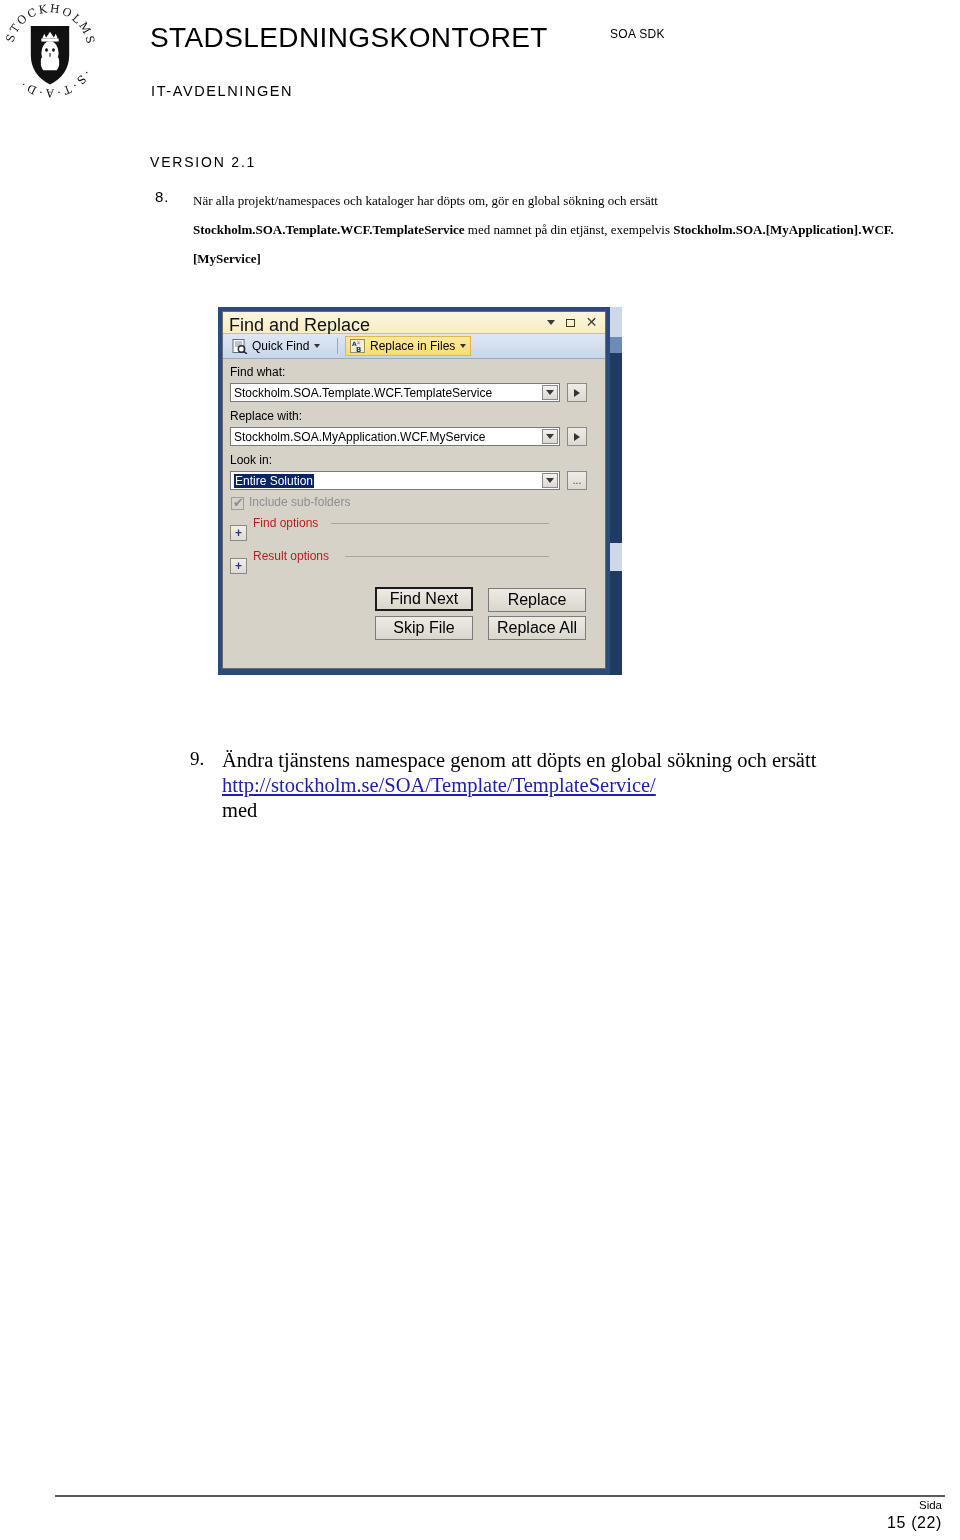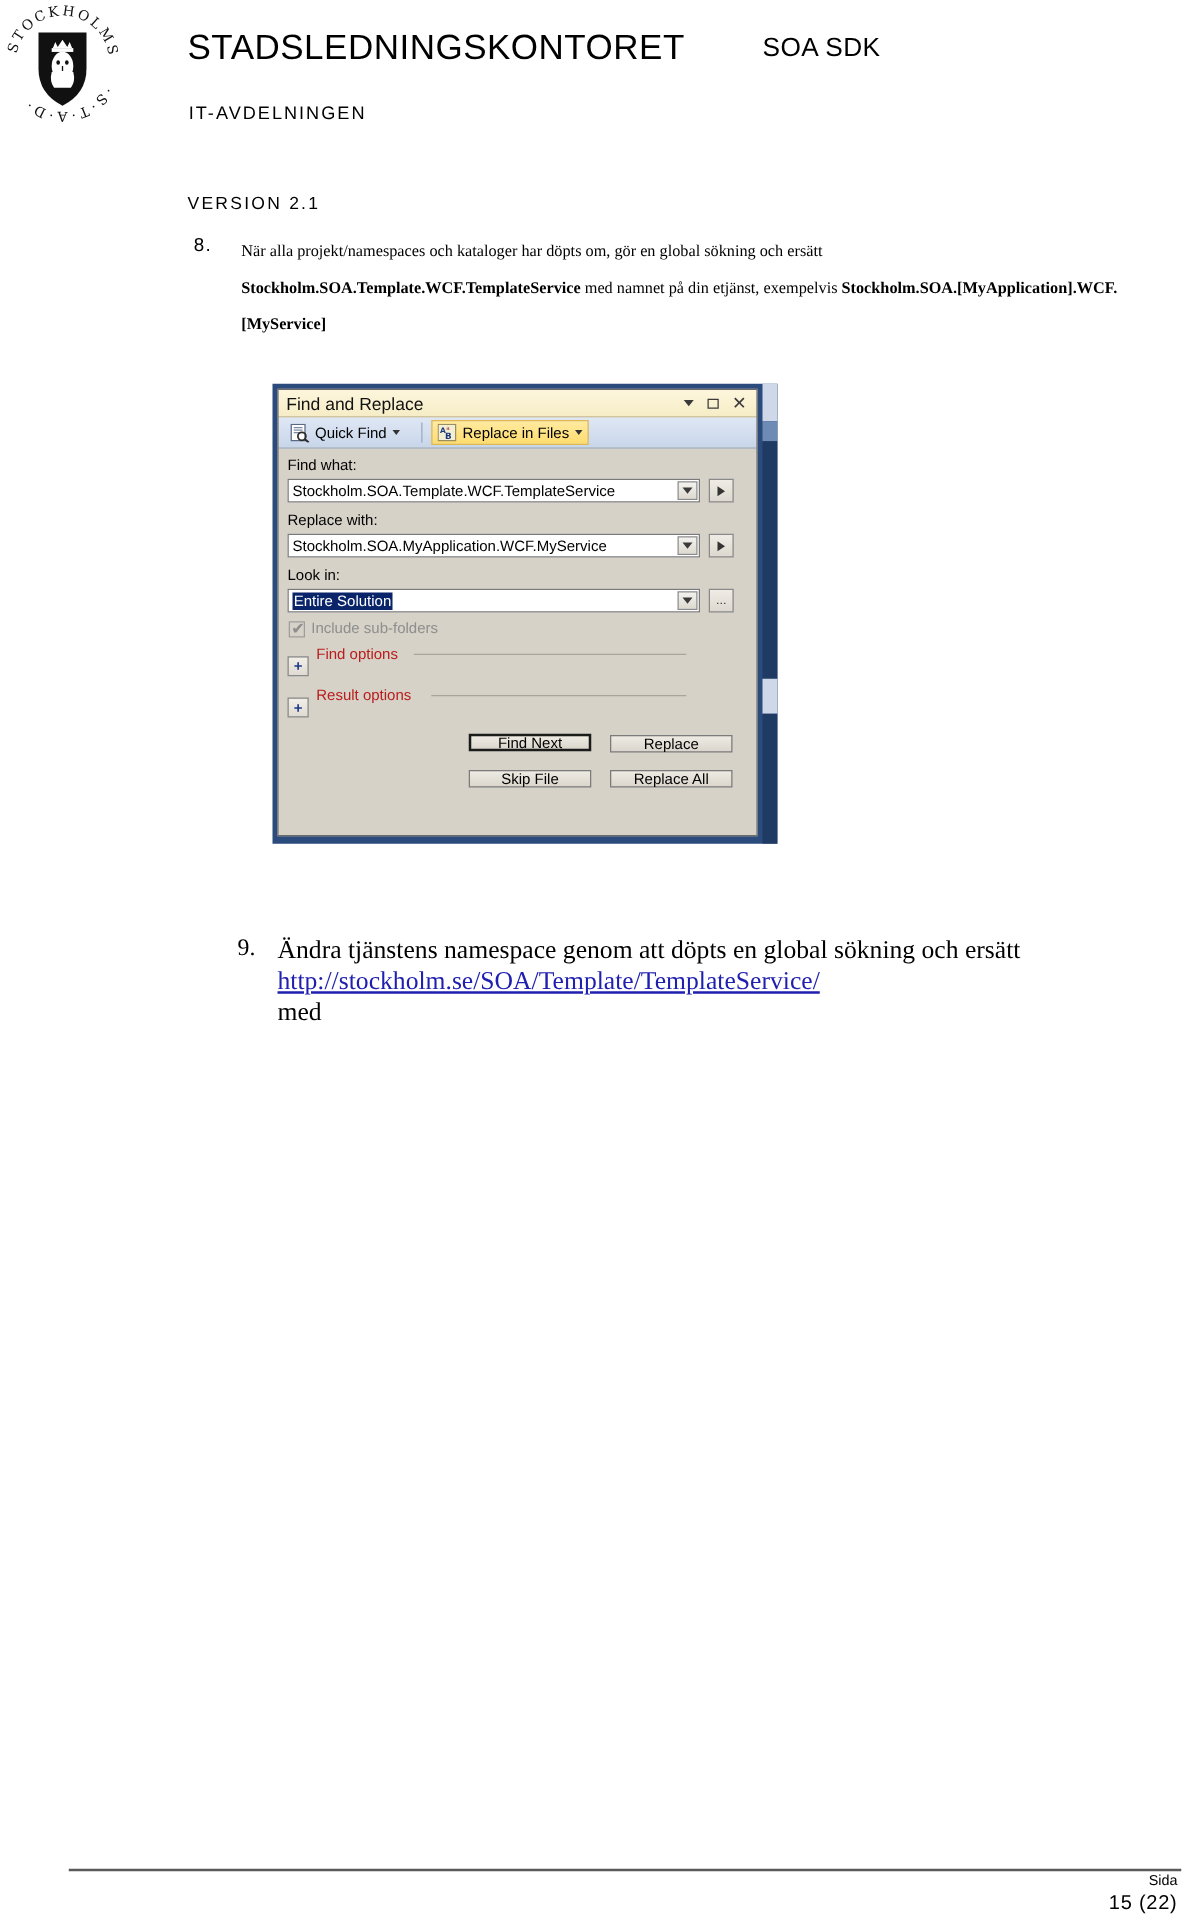--- a/index.html
+++ b/index.html
@@ -44,21 +44,21 @@
     font-weight: 400;
     letter-spacing: 1.6px;
     color: #000;
     white-space: nowrap;
     margin-top: 21px;
   }
   #doc-subject {
     position: absolute;
     left: 610px; top: 27px;
     font-family: "Liberation Sans", sans-serif;
-    font-size: 21px;
+    font-size: 12px;
     font-weight: 400;
     letter-spacing: 0.3px;
     color: #000;
     white-space: nowrap;
   }
   #version-label {
     position: absolute;
     left: 150px; top: 118px;
     font-family: "Liberation Sans", sans-serif;
     font-size: 14px;
@@ -146,21 +146,21 @@
     position: absolute;
     left: 0; top: 0;
     width: 100%; height: 22px;
     background: linear-gradient(to bottom, #fdf6dc 0%, #f6ecc6 100%);
     border-bottom: 1px solid #cdbf90;
     box-sizing: border-box;
   }
   #dlg-title {
     position: absolute;
     left: 6px; top: 3px;
-    font-size: 14px;
+    font-size: 18px;
     color: #111;
     white-space: nowrap;
   }
   .title-btn {
     position: absolute;
     top: 3px;
     width: 15px; height: 15px;
     font-size: 12px;
     line-height: 15px;
     text-align: center;
@@ -339,25 +339,25 @@
     white-space: nowrap;
   }
   .group-rule {
     position: absolute;
     height: 1px;
     background: #a9a59b;
   }
 
   .dlg-btn {
     position: absolute;
-    width: 98px; height: 14px;
+    width: 98px; height: 24px;
     background: linear-gradient(to bottom, #eeebe4 0%, #dad6cc 100%);
     border: 1px solid #7b7b7b;
     box-sizing: border-box;
-    font-size: 12px;
+    font-size: 16px;
     font-family: "Liberation Sans", sans-serif;
     color: #000;
     display: flex;
     align-items: center;
     justify-content: center;
     cursor: pointer;
   }
   .dlg-btn.default {
     border: 2px solid #1b1b1b;
   }

